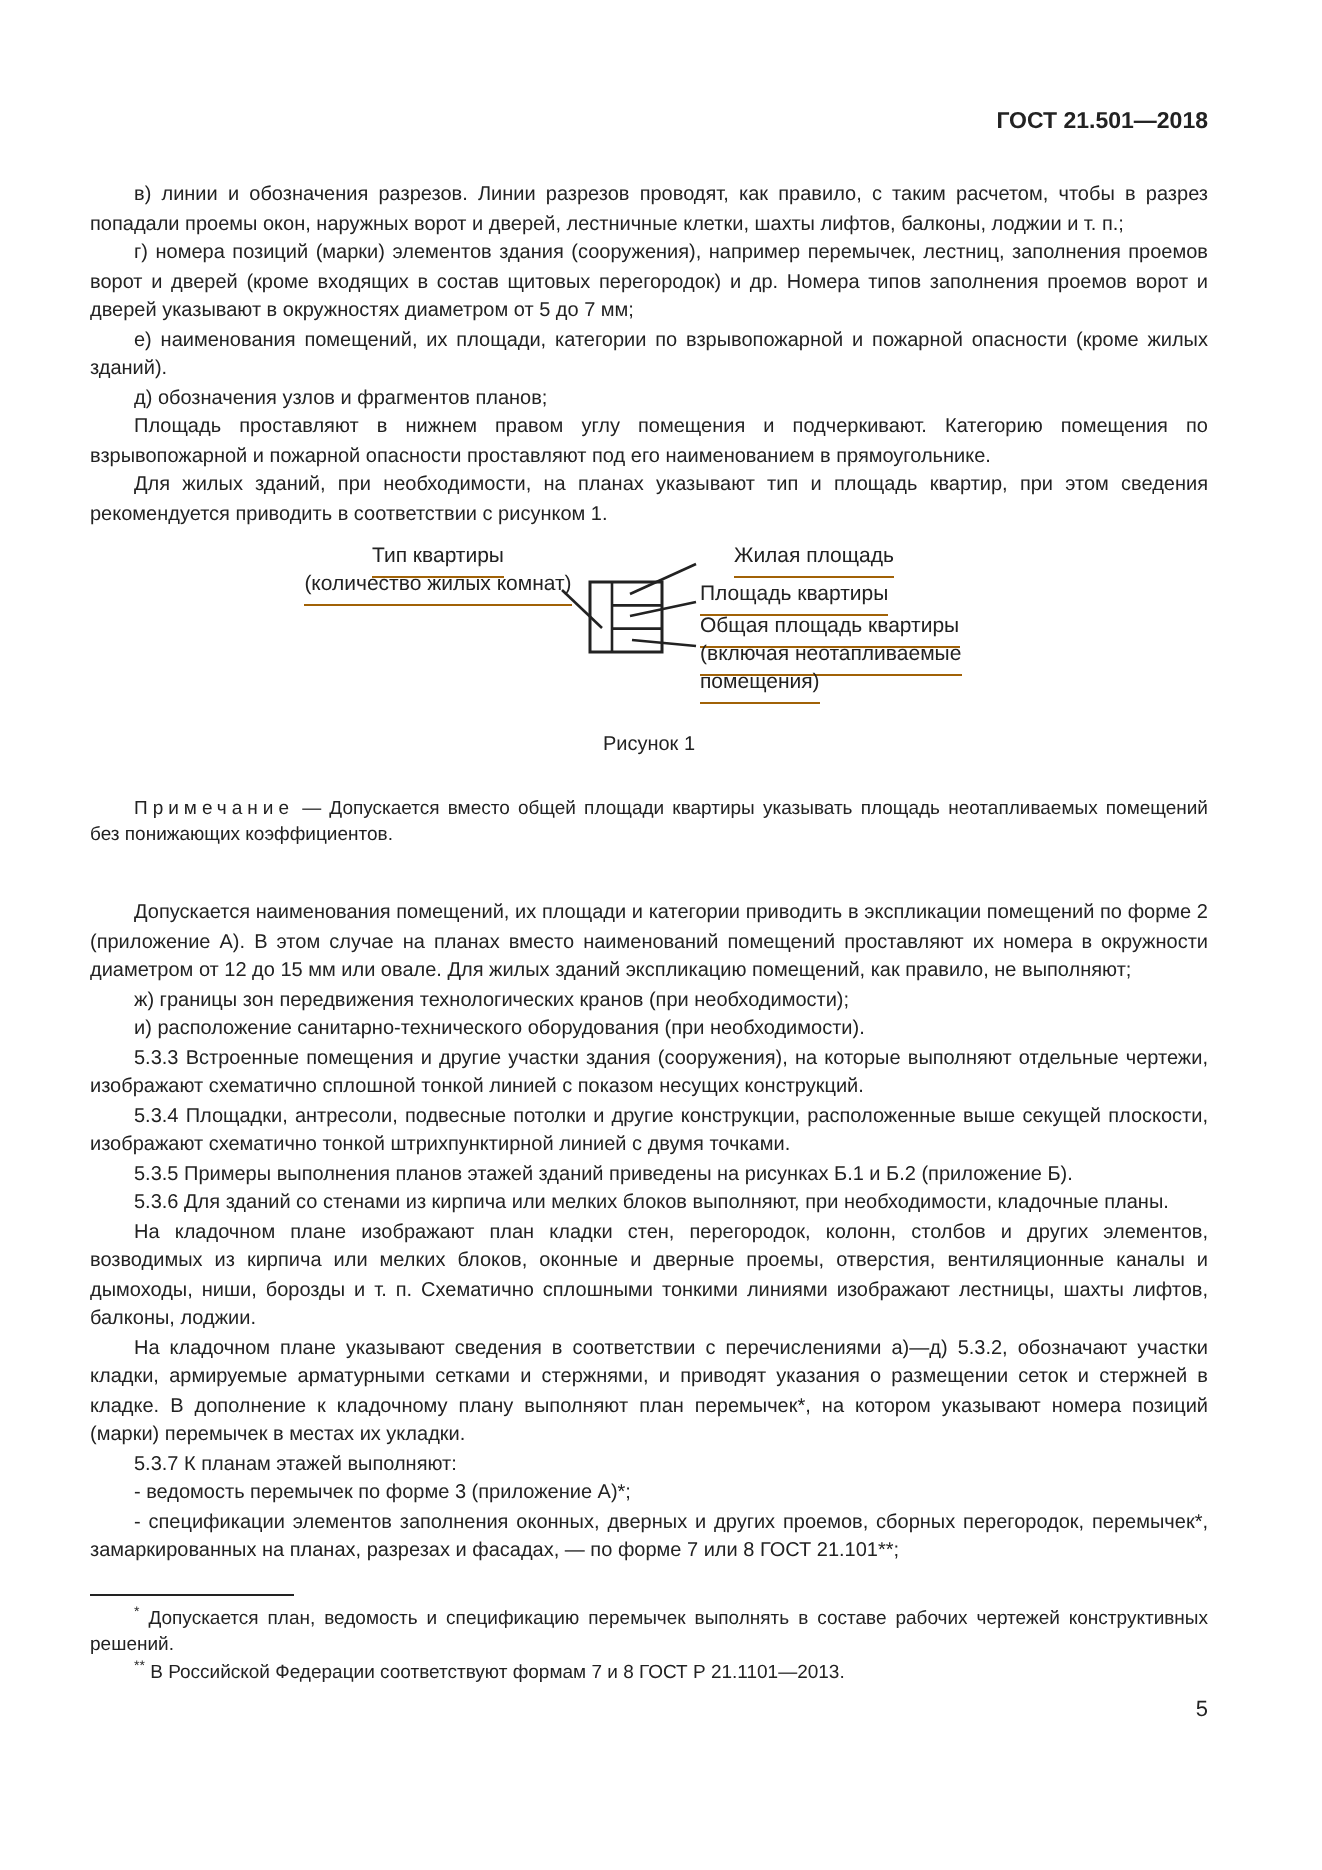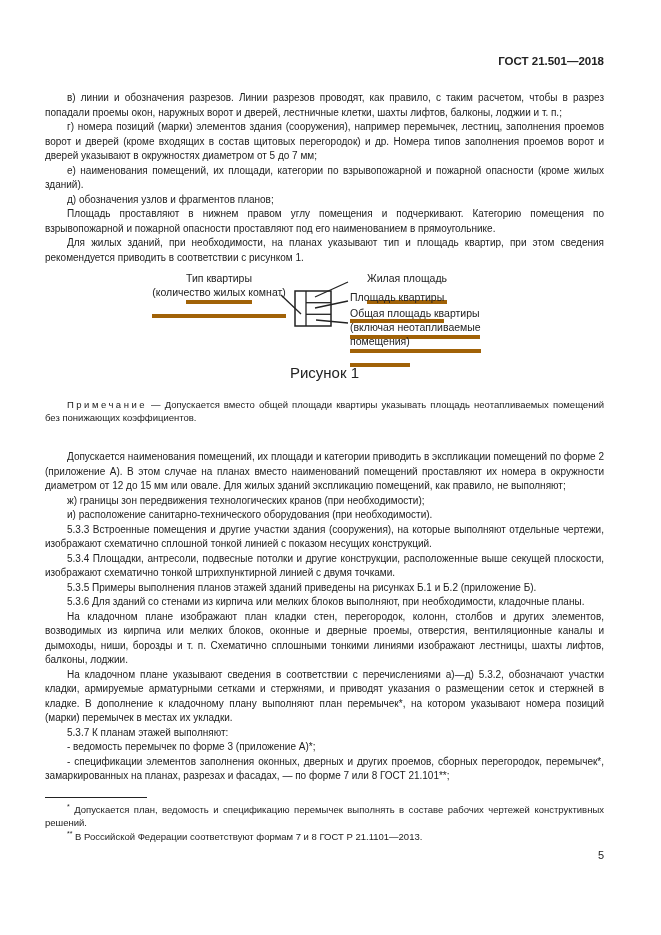--- a/index.html
+++ b/index.html
@@ -36,30 +36,30 @@
     margin-top: 5px;
   }
   .fig-svg { position: absolute; left: 0; top: 0; }
   .fig-label {
     position: absolute;
     font-size: 10.5px;
     line-height: 14px;
     white-space: nowrap;
   }
   .fig-label .ul {
-    border-bottom: 4px solid #a16207;
-    padding-bottom: 16px;
+    border-bottom: 1px solid #a16207;
+    padding-bottom: 4px;
   }
   .fl-left { left: 100px; top: 1px; width: 148px; text-align: center; }
   .fl-r1 { left: 322px; top: 1px; }
   .fl-r2 { left: 305px; top: 20px; }
   .fl-r3 { left: 305px; top: 36px; }
   .caption {
     text-align: center;
-    font-size: 15px;
+    font-size: 10px;
     line-height: 12px;
     margin: 9px 0 0 0;
   }
   p.note {
     margin: 19px 0 26px 0;
     font-size: 9.5px;
     line-height: 13px;
     text-align: justify;
     text-indent: 22px;
   }

